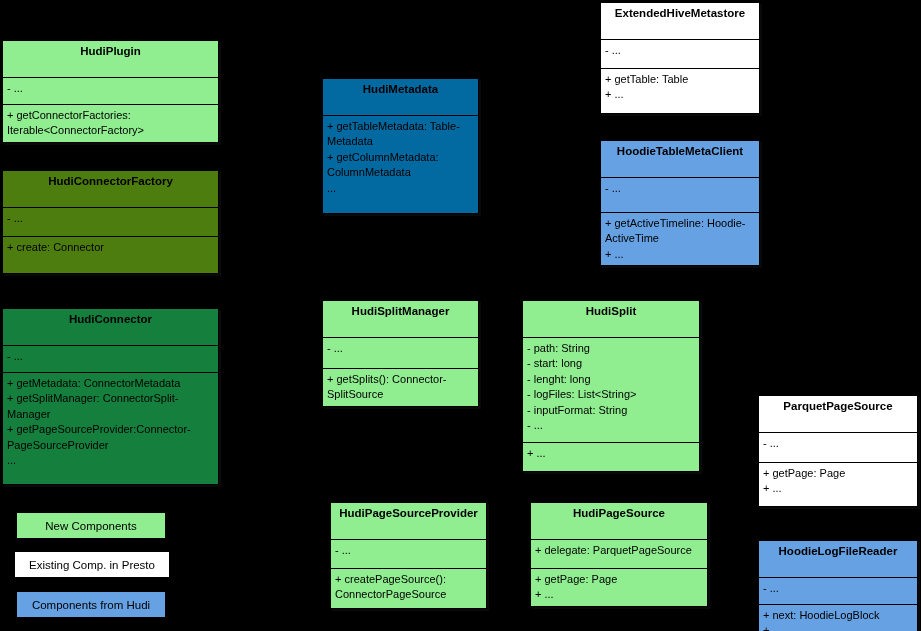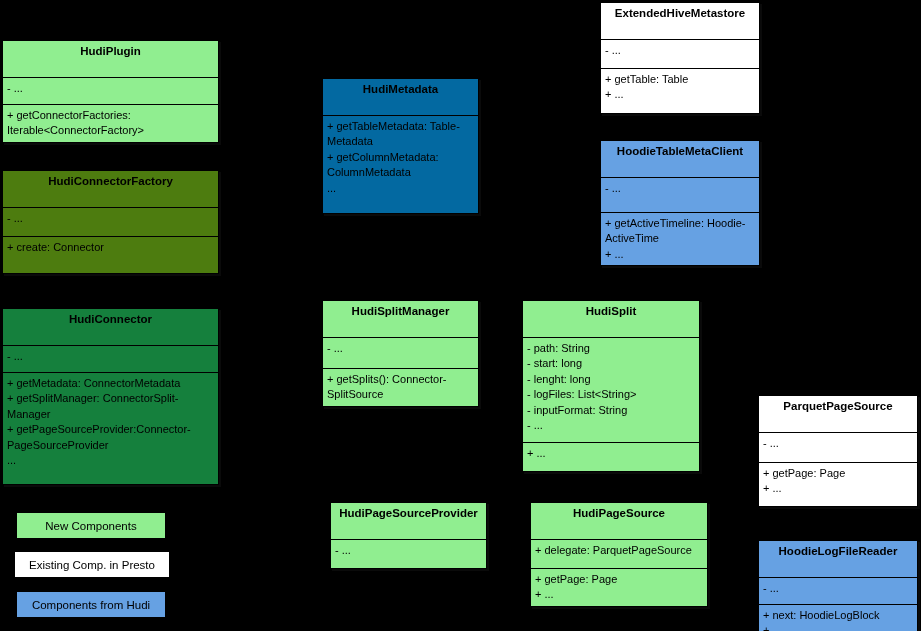--- a/index.html
+++ b/index.html
@@ -123,20 +123,22 @@
   <div class="uml" style="left: 758px; top: 395px; width: 160px; background-color: rgb(255, 255, 255);">
     <div class="t">ParquetPageSource</div>
     <div class="s" style="min-height:29px;">- ...</div>
     <div class="s" style="min-height:44px;">+ getPage: Page
 + ...</div>
   </div>
 
   <div class="uml" style="left: 322px; top: 502px; width: 157px; background-color: rgb(144, 238, 144); margin-left: 8px;">
     <div class="t">HudiPageSourceProvider</div>
     <div class="s" style="min-height:28px;">- ...</div>
+    <div class="s" style="min-height:40px;">+ createPageSource():
+ConnectorPageSource</div>
   </div>
 
   <div class="uml" style="left: 522px; top: 502px; width: 178px; background-color: rgb(144, 238, 144); margin-left: 8px;">
     <div class="t">HudiPageSource</div>
     <div class="s" style="min-height:28px;">+ delegate: ParquetPageSource</div>
     <div class="s" style="min-height:36px;">+ getPage: Page
 + ...</div>
   </div>
 
   <div class="uml" style="left: 758px; top: 540px; width: 160px; background-color: rgb(102, 161, 227);">

